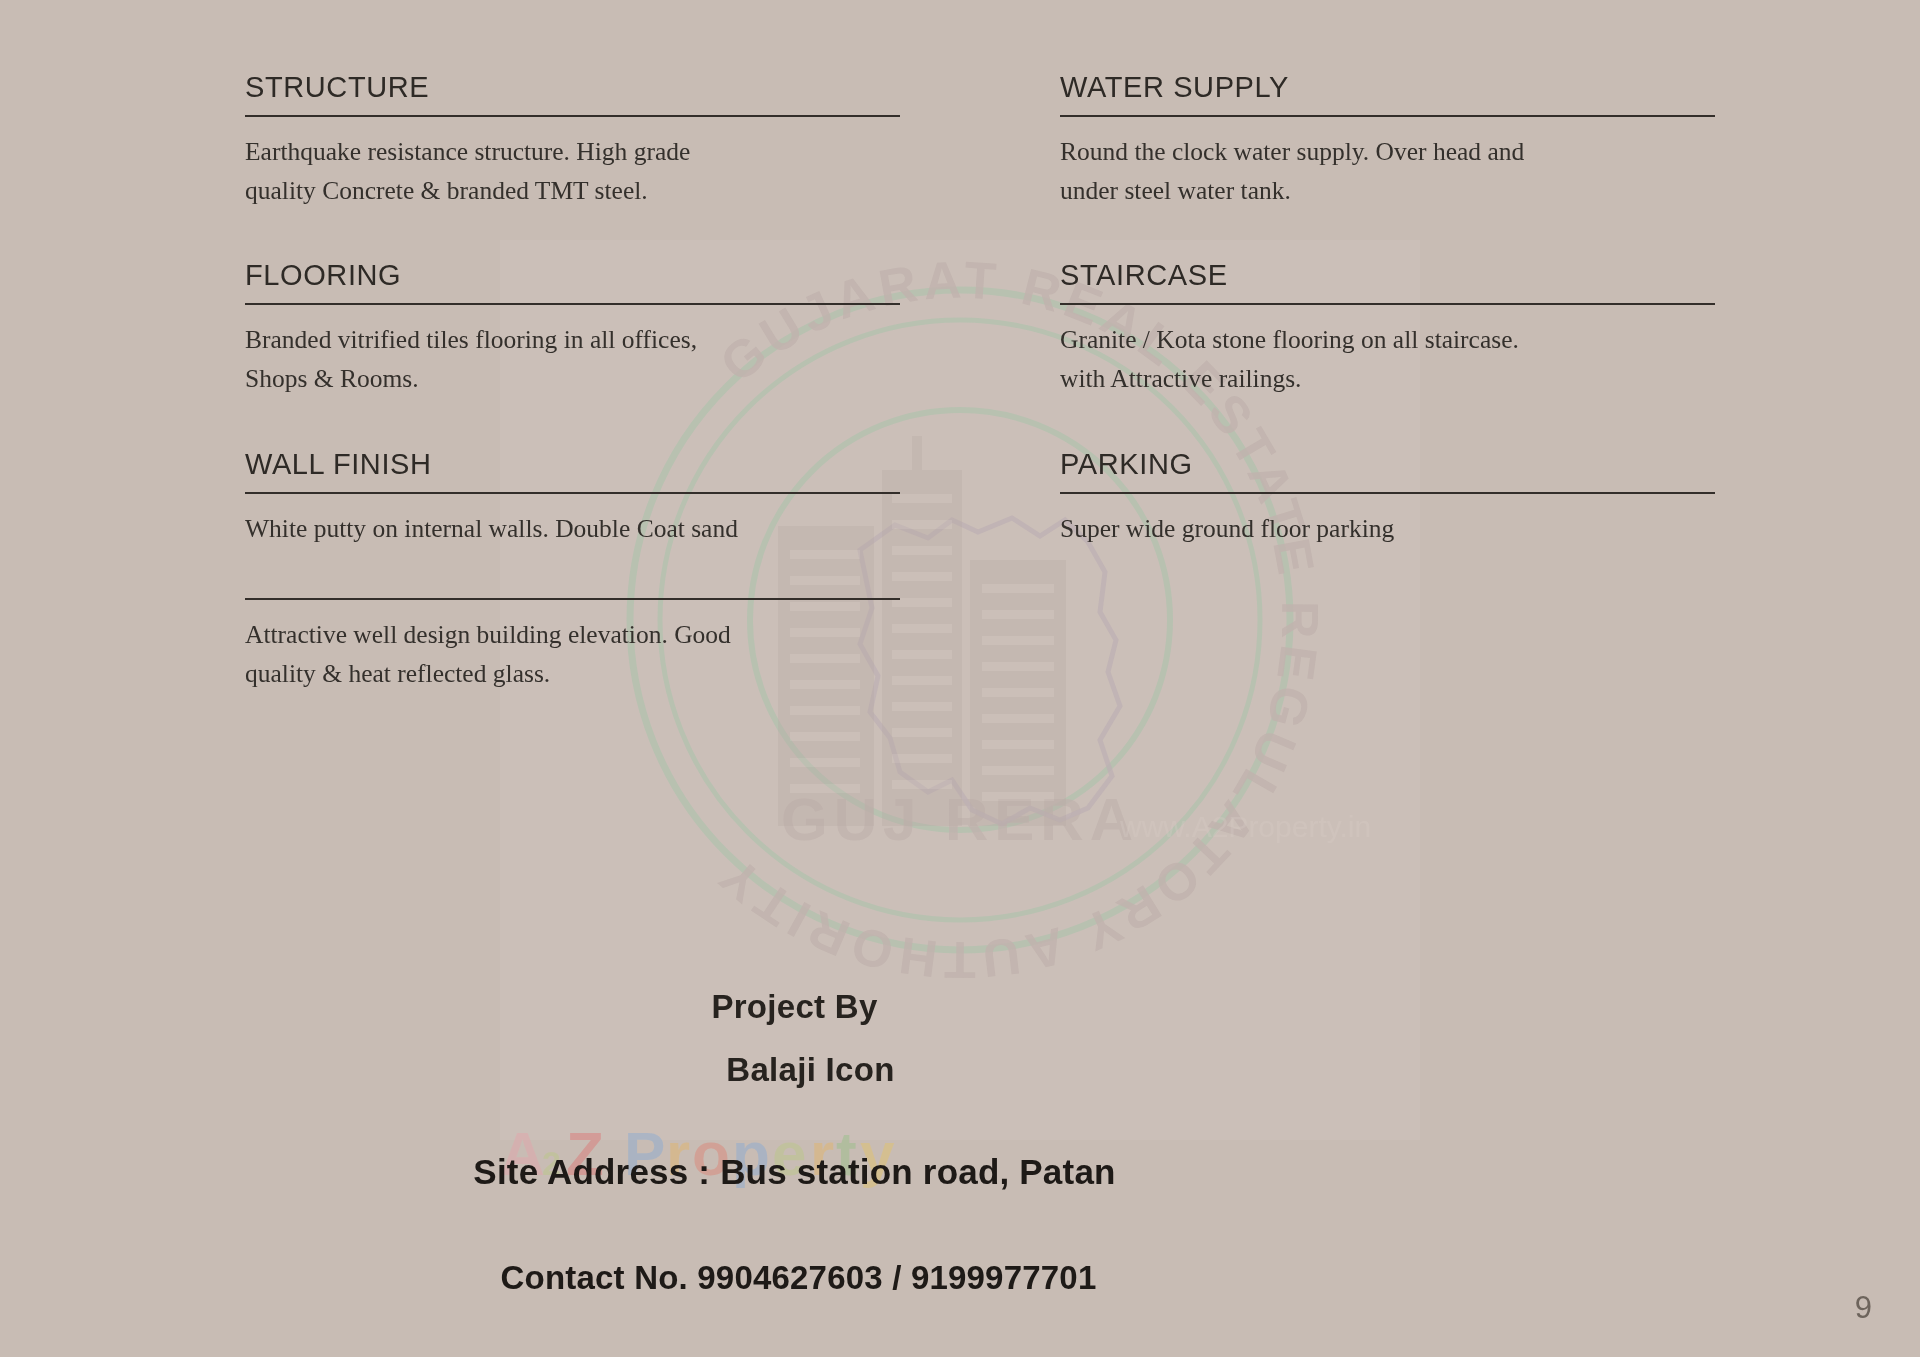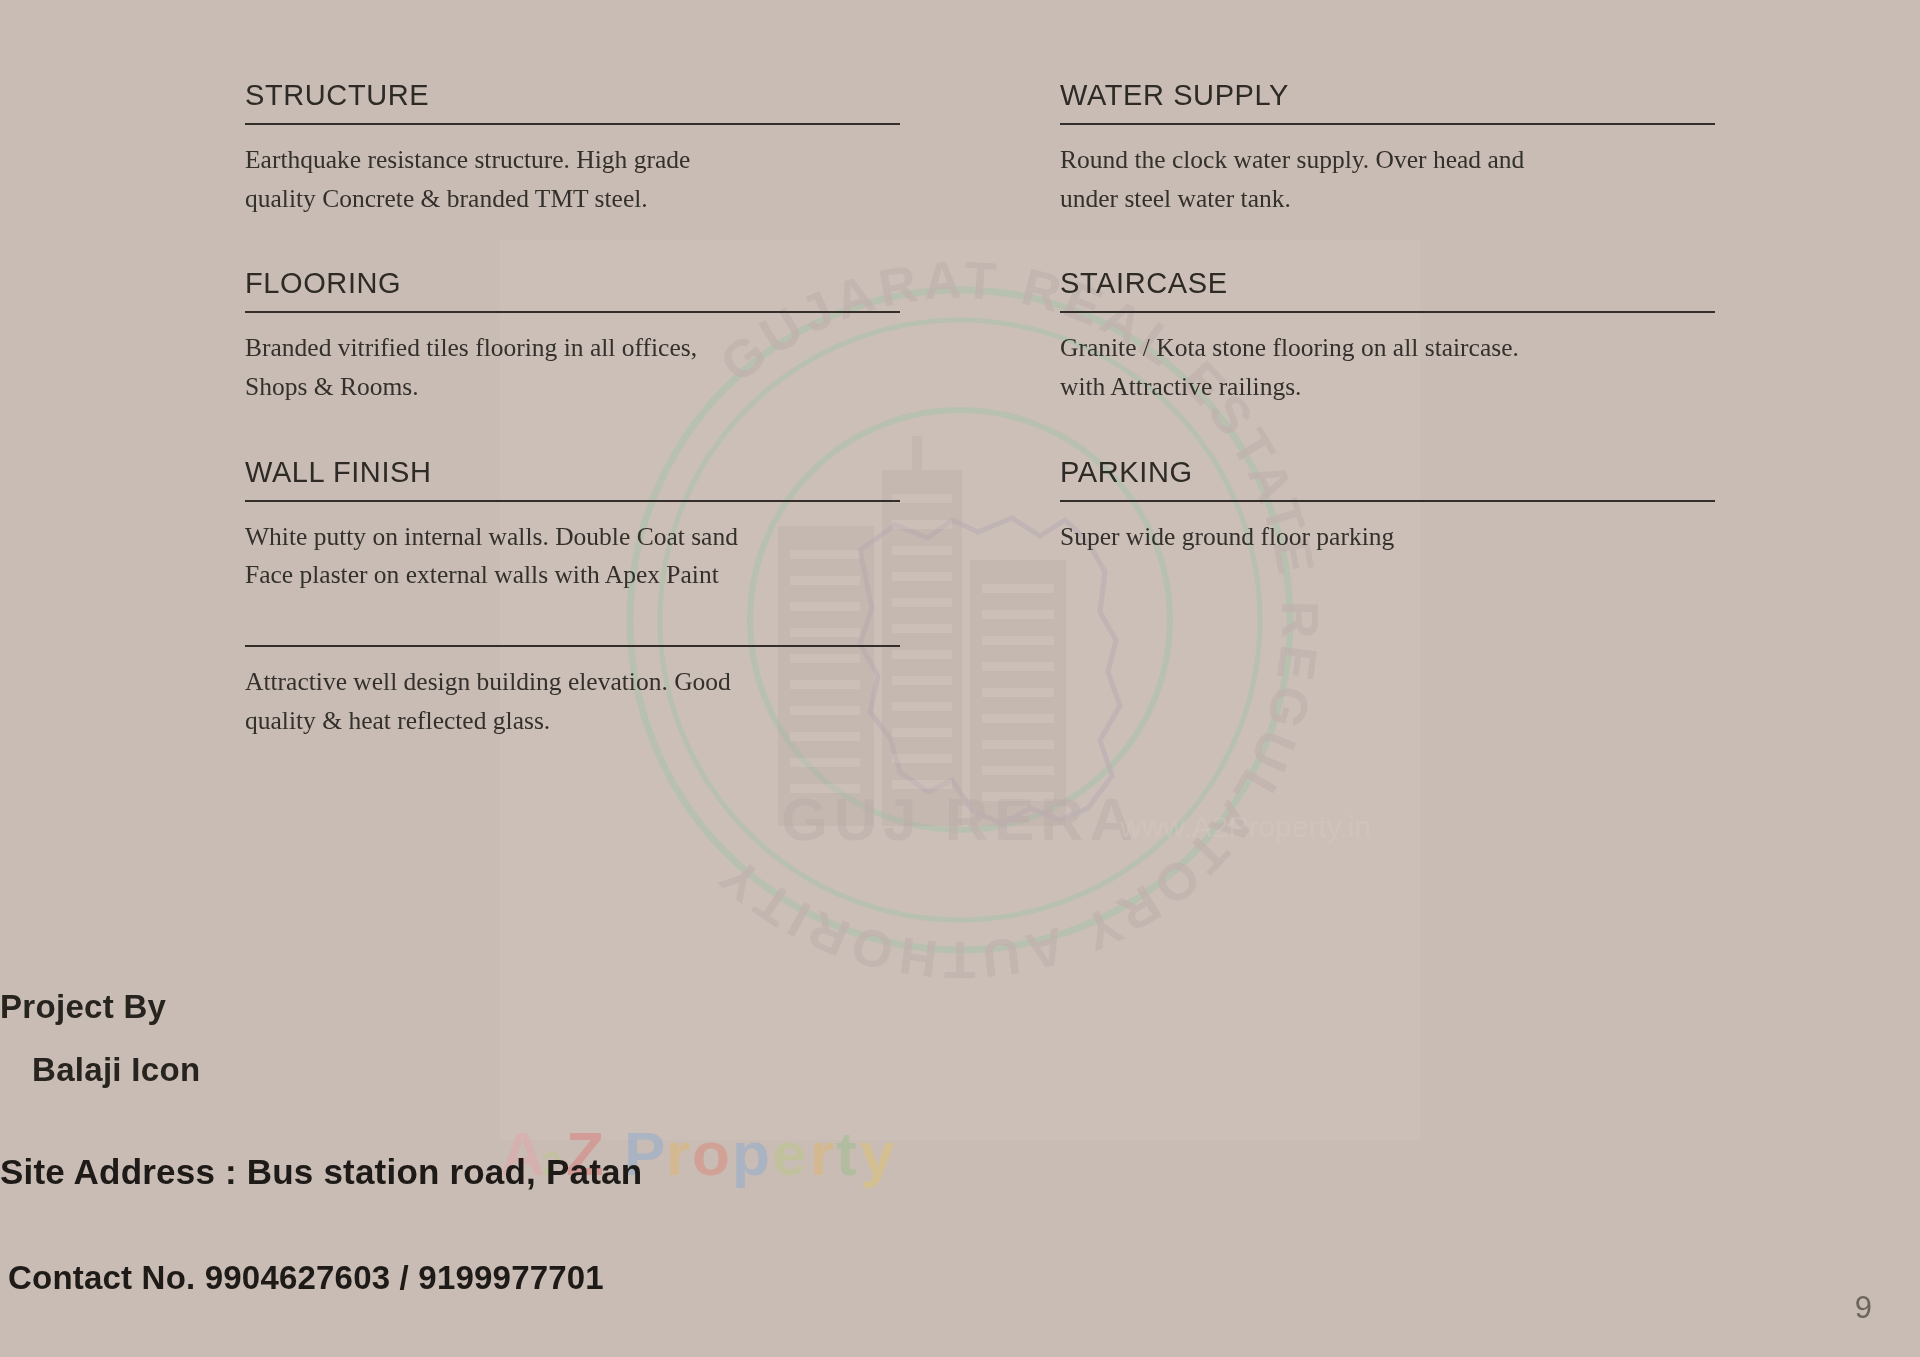--- a/index.html
+++ b/index.html
@@ -31,21 +31,21 @@
   }
   #wm-a2z-small{
     position:absolute;left:1120px;top:810px;width:420px;height:42px;
     pointer-events:none;opacity:.30;
     font-size:30px;color:#d9cdc7;font-weight:400;
     font-family:"Liberation Sans", sans-serif;
   }
 
   
   #spec-grid{
-    position:absolute;left:245px;top:80px;width:1455px;
+    position:absolute;left:245px;top:72px;width:1455px;
     display:grid;
     grid-template-columns:815px 640px;
     grid-auto-rows:auto;
     z-index:3;
   }
   .spec-cell{ padding-bottom:50px; }
   .spec-cell.empty{ }
   .spec-title{
     font-size:29px;letter-spacing:.6px;color:#2e2a26;
     font-weight:400;line-height:1.1;
@@ -57,21 +57,21 @@
     width:655px;margin-bottom:16px;
   }
   .spec-body{
     font-size:25.5px;line-height:1.52;color:#34302c;
     font-weight:400;max-width:660px;
     font-family:Liberation Serif, serif;
   }
 
   
   #footer{
-    position:absolute;left:0;top:990px;width:1589px;z-index:4;
+    position:absolute;left:0;top:990px;width:1589px;text-align:center;z-index:4;
   }
   .f-project-by{
     font-size:33px;font-weight:bold;color:#27231f;letter-spacing:.3px;
     line-height:1.0;margin-bottom:30px;
   }
   .f-project-name{
     font-size:33px;font-weight:bold;color:#27231f;letter-spacing:.3px;
     line-height:1.0;margin-bottom:68px;padding-left:32px;
   }
   .f-site-address{
@@ -210,21 +210,20 @@
       <div>Granite / Kota stone flooring on all staircase.</div>
       <div>with Attractive railings.</div>
     </div>
   </div>
 
   <div class="spec-cell">
     <div class="spec-title">WALL FINISH</div>
     <div class="spec-rule"></div>
     <div class="spec-body">
       <div>White putty on internal walls. Double Coat sand</div>
-      <div>Face  plaster on external walls with Apex Paint</div>
     </div>
   </div>
 
   <div class="spec-cell">
     <div class="spec-title">PARKING</div>
     <div class="spec-rule"></div>
     <div class="spec-body">
       <div>Super wide ground floor parking</div>
       <div></div>
     </div>

